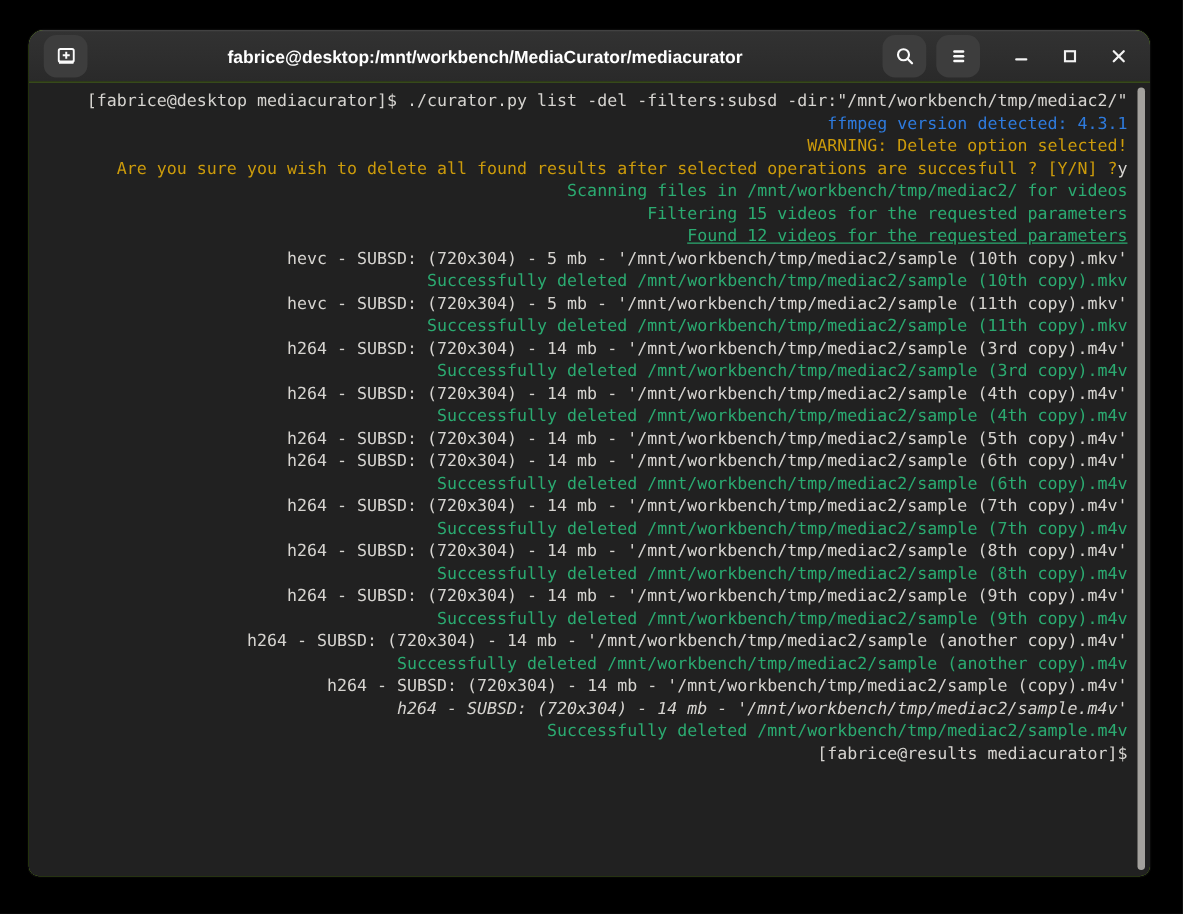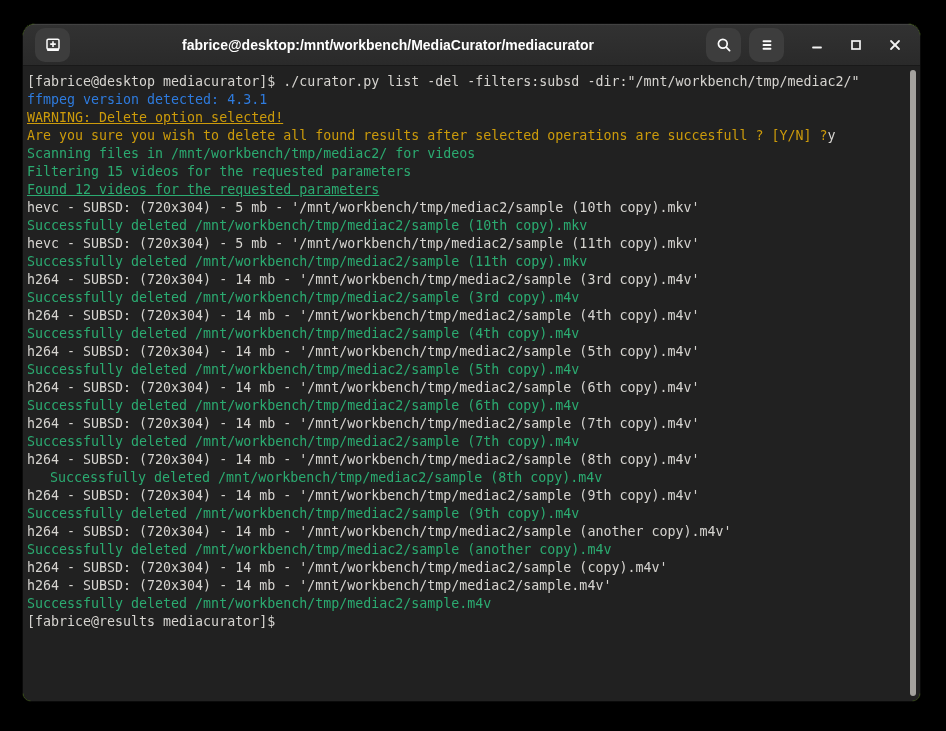--- a/index.html
+++ b/index.html
@@ -53,21 +53,21 @@
     height:636px;
     background:#212121;
     box-sizing:border-box;
     padding:7px 18px 0 4px;
     font-family:"DejaVu Sans Mono","Liberation Mono",monospace;
     font-size:13.3px;
     line-height:18px;
     color:#d6d4d0;
     cursor:text;
   }
-  .t-line{white-space:pre;height:18px;}
+  .t-line{white-space:pre;height:18px;text-align:right;}
   .scrollbar{
     position:absolute;top:4px;bottom:6px;right:4px;width:6px;
   }
   .scroll-thumb{
     position:absolute;top:0;bottom:0;left:0;right:0;
     background:#a4a29e;border-radius:3px;
   }
 </style>
 </head>
 <body>
@@ -132,47 +132,46 @@
           </span>
         </button>
       </div>
     </div>
   </div>
 
   <div class="terminal">
     <div>
         <div class="t-line"><span style="color: rgb(214, 212, 208);">[fabrice@desktop mediacurator]$ ./curator.py list -del -filters:subsd -dir:"/mnt/workbench/tmp/mediac2/"</span></div>
         <div class="t-line"><span style="color: rgb(46, 123, 222);">ffmpeg version detected: 4.3.1</span></div>
-        <div class="t-line"><span style="color: rgb(204, 155, 11); text-decoration: underline;">WARNING: Delete option selected!</span></div>
+        <div class="t-line"><span style="color: rgb(204, 155, 11);">WARNING: Delete option selected!</span></div>
         <div class="t-line"><span style="color: rgb(204, 155, 11);">Are you sure you wish to delete all found results after selected operations are succesfull ? [Y/N] ?</span><span style="color: rgb(214, 212, 208);">y</span></div>
         <div class="t-line"><span style="color: rgb(43, 171, 113);">Scanning files in /mnt/workbench/tmp/mediac2/ for videos</span></div>
         <div class="t-line"><span style="color: rgb(43, 171, 113);">Filtering 15 videos for the requested parameters</span></div>
         <div class="t-line"><span style="color: rgb(43, 171, 113); text-decoration: underline;">Found 12 videos for the requested parameters</span></div>
         <div class="t-line"><span style="color: rgb(214, 212, 208);">hevc - SUBSD: (720x304) - 5 mb - '/mnt/workbench/tmp/mediac2/sample (10th copy).mkv'</span></div>
         <div class="t-line"><span style="color: rgb(43, 171, 113);">Successfully deleted /mnt/workbench/tmp/mediac2/sample (10th copy).mkv</span></div>
         <div class="t-line"><span style="color: rgb(214, 212, 208);">hevc - SUBSD: (720x304) - 5 mb - '/mnt/workbench/tmp/mediac2/sample (11th copy).mkv'</span></div>
         <div class="t-line"><span style="color: rgb(43, 171, 113);">Successfully deleted /mnt/workbench/tmp/mediac2/sample (11th copy).mkv</span></div>
         <div class="t-line"><span style="color: rgb(214, 212, 208);">h264 - SUBSD: (720x304) - 14 mb - '/mnt/workbench/tmp/mediac2/sample (3rd copy).m4v'</span></div>
         <div class="t-line"><span style="color: rgb(43, 171, 113);">Successfully deleted /mnt/workbench/tmp/mediac2/sample (3rd copy).m4v</span></div>
         <div class="t-line"><span style="color: rgb(214, 212, 208);">h264 - SUBSD: (720x304) - 14 mb - '/mnt/workbench/tmp/mediac2/sample (4th copy).m4v'</span></div>
         <div class="t-line"><span style="color: rgb(43, 171, 113);">Successfully deleted /mnt/workbench/tmp/mediac2/sample (4th copy).m4v</span></div>
         <div class="t-line"><span style="color: rgb(214, 212, 208);">h264 - SUBSD: (720x304) - 14 mb - '/mnt/workbench/tmp/mediac2/sample (5th copy).m4v'</span></div>
-        <div class="t-line"><span style="color: rgb(43, 171, 113);">Successfully deleted /mnt/workbench/tmp/mediac2/sample (5th copy).m4v</span></div>
         <div class="t-line"><span style="color: rgb(214, 212, 208);">h264 - SUBSD: (720x304) - 14 mb - '/mnt/workbench/tmp/mediac2/sample (6th copy).m4v'</span></div>
         <div class="t-line"><span style="color: rgb(43, 171, 113);">Successfully deleted /mnt/workbench/tmp/mediac2/sample (6th copy).m4v</span></div>
         <div class="t-line"><span style="color: rgb(214, 212, 208);">h264 - SUBSD: (720x304) - 14 mb - '/mnt/workbench/tmp/mediac2/sample (7th copy).m4v'</span></div>
         <div class="t-line"><span style="color: rgb(43, 171, 113);">Successfully deleted /mnt/workbench/tmp/mediac2/sample (7th copy).m4v</span></div>
         <div class="t-line"><span style="color: rgb(214, 212, 208);">h264 - SUBSD: (720x304) - 14 mb - '/mnt/workbench/tmp/mediac2/sample (8th copy).m4v'</span></div>
         <div class="t-line"><span style="color: rgb(43, 171, 113); margin-left: 23px;">Successfully deleted /mnt/workbench/tmp/mediac2/sample (8th copy).m4v</span></div>
         <div class="t-line"><span style="color: rgb(214, 212, 208);">h264 - SUBSD: (720x304) - 14 mb - '/mnt/workbench/tmp/mediac2/sample (9th copy).m4v'</span></div>
         <div class="t-line"><span style="color: rgb(43, 171, 113);">Successfully deleted /mnt/workbench/tmp/mediac2/sample (9th copy).m4v</span></div>
         <div class="t-line"><span style="color: rgb(214, 212, 208);">h264 - SUBSD: (720x304) - 14 mb - '/mnt/workbench/tmp/mediac2/sample (another copy).m4v'</span></div>
         <div class="t-line"><span style="color: rgb(43, 171, 113); margin-top: 40px;">Successfully deleted /mnt/workbench/tmp/mediac2/sample (another copy).m4v</span></div>
         <div class="t-line"><span style="color: rgb(214, 212, 208);">h264 - SUBSD: (720x304) - 14 mb - '/mnt/workbench/tmp/mediac2/sample (copy).m4v'</span></div>
-        <div class="t-line"><span style="color: rgb(214, 212, 208);">h264 - SUBSD: (720x304) - 14 mb - '/mnt/workbench/tmp/mediac2/sample.m4v'</span></div>
+        <div class="t-line"><span style="color: rgb(214, 212, 208); font-style: italic;">h264 - SUBSD: (720x304) - 14 mb - '/mnt/workbench/tmp/mediac2/sample.m4v'</span></div>
         <div class="t-line"><span style="color: rgb(43, 171, 113);">Successfully deleted /mnt/workbench/tmp/mediac2/sample.m4v</span></div>
         <div class="t-line"><span style="color: rgb(214, 212, 208);">[fabrice@results mediacurator]$</span></div>
       </div>
     <div class="scrollbar">
       <div class="scroll-thumb"></div>
     </div>
   </div>
 
 </div>
 

